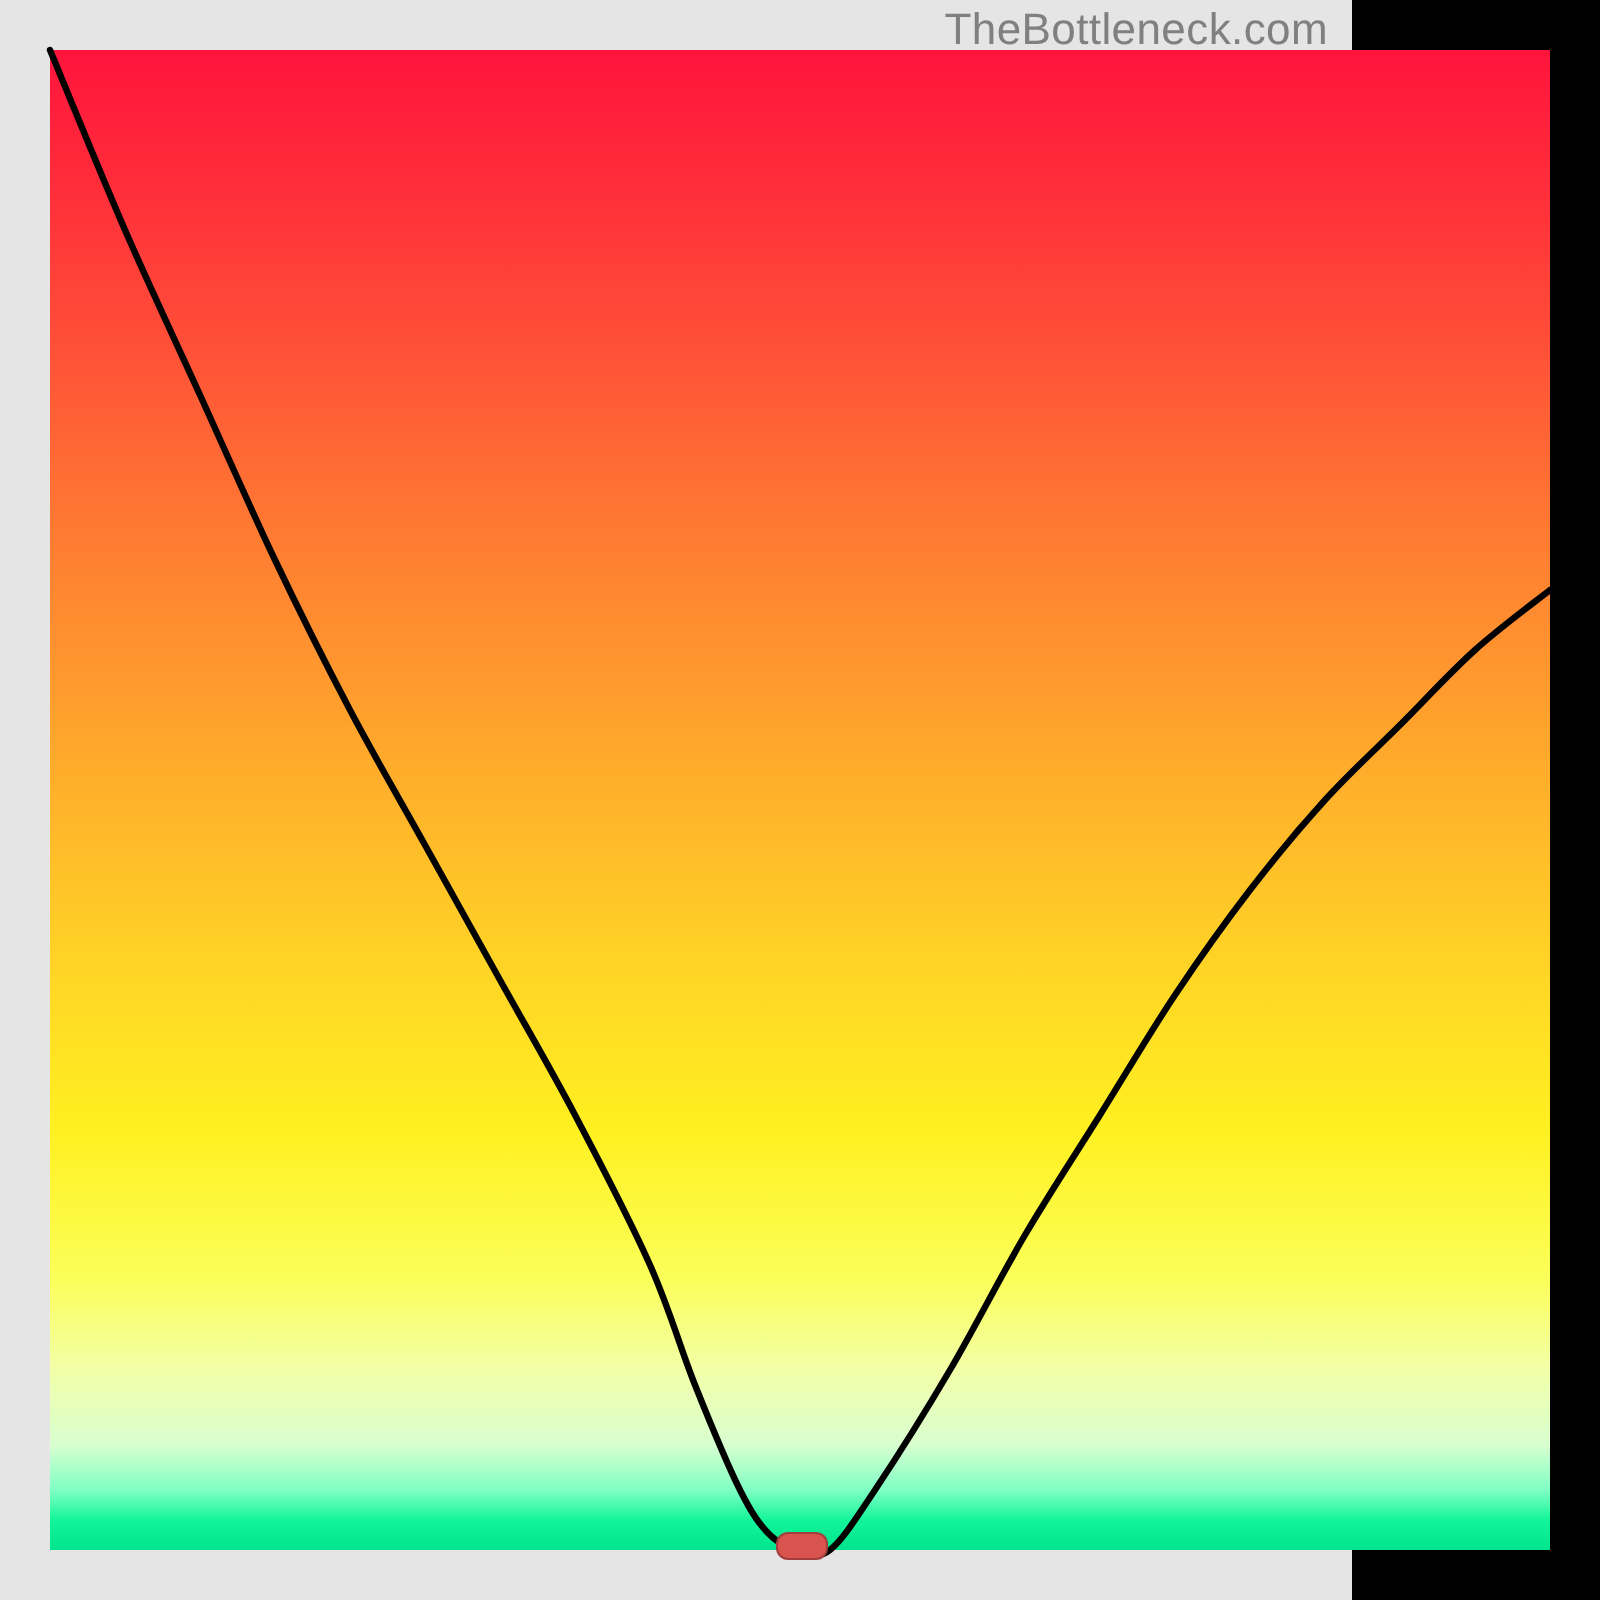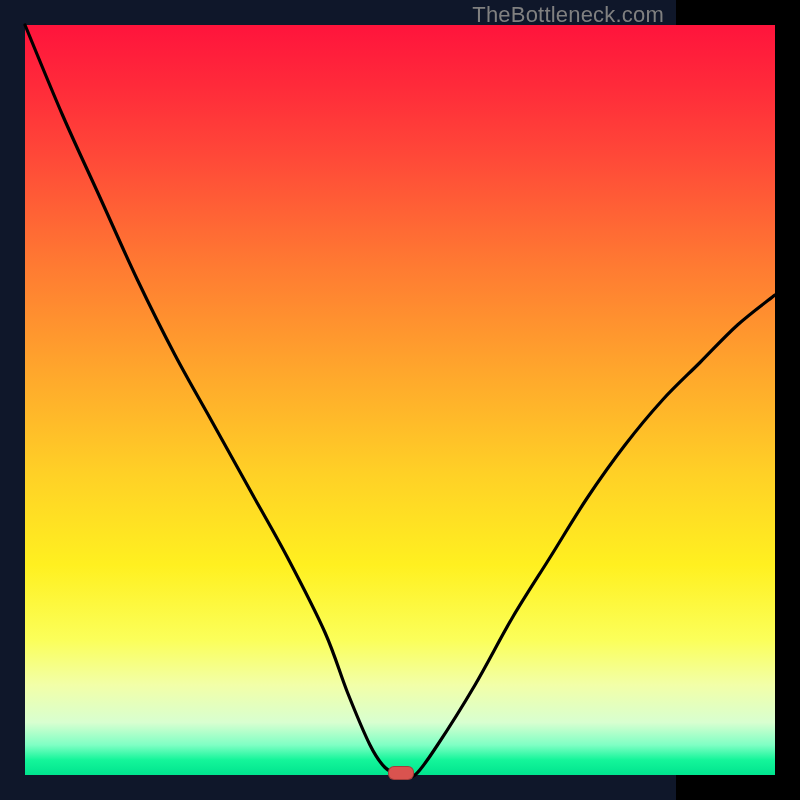--- a/index.html
+++ b/index.html
@@ -8,21 +8,21 @@
     width: 800px;
     height: 800px;
     overflow: hidden;
     background: #000;
     font-family: Arial, Helvetica, sans-serif;
   }
   .frame {
     position: relative;
     width: 676px;
     height: 800px;
-    background: #0f172a;
+    background: #e5e5e5;
   }
   .plot-area {
     position: absolute;
     left: 25px;
     top: 25px;
     width: 750px;
     height: 750px;
     background: linear-gradient(to bottom,
       #ff143c 0%,
       #ff2a3a 8%,

